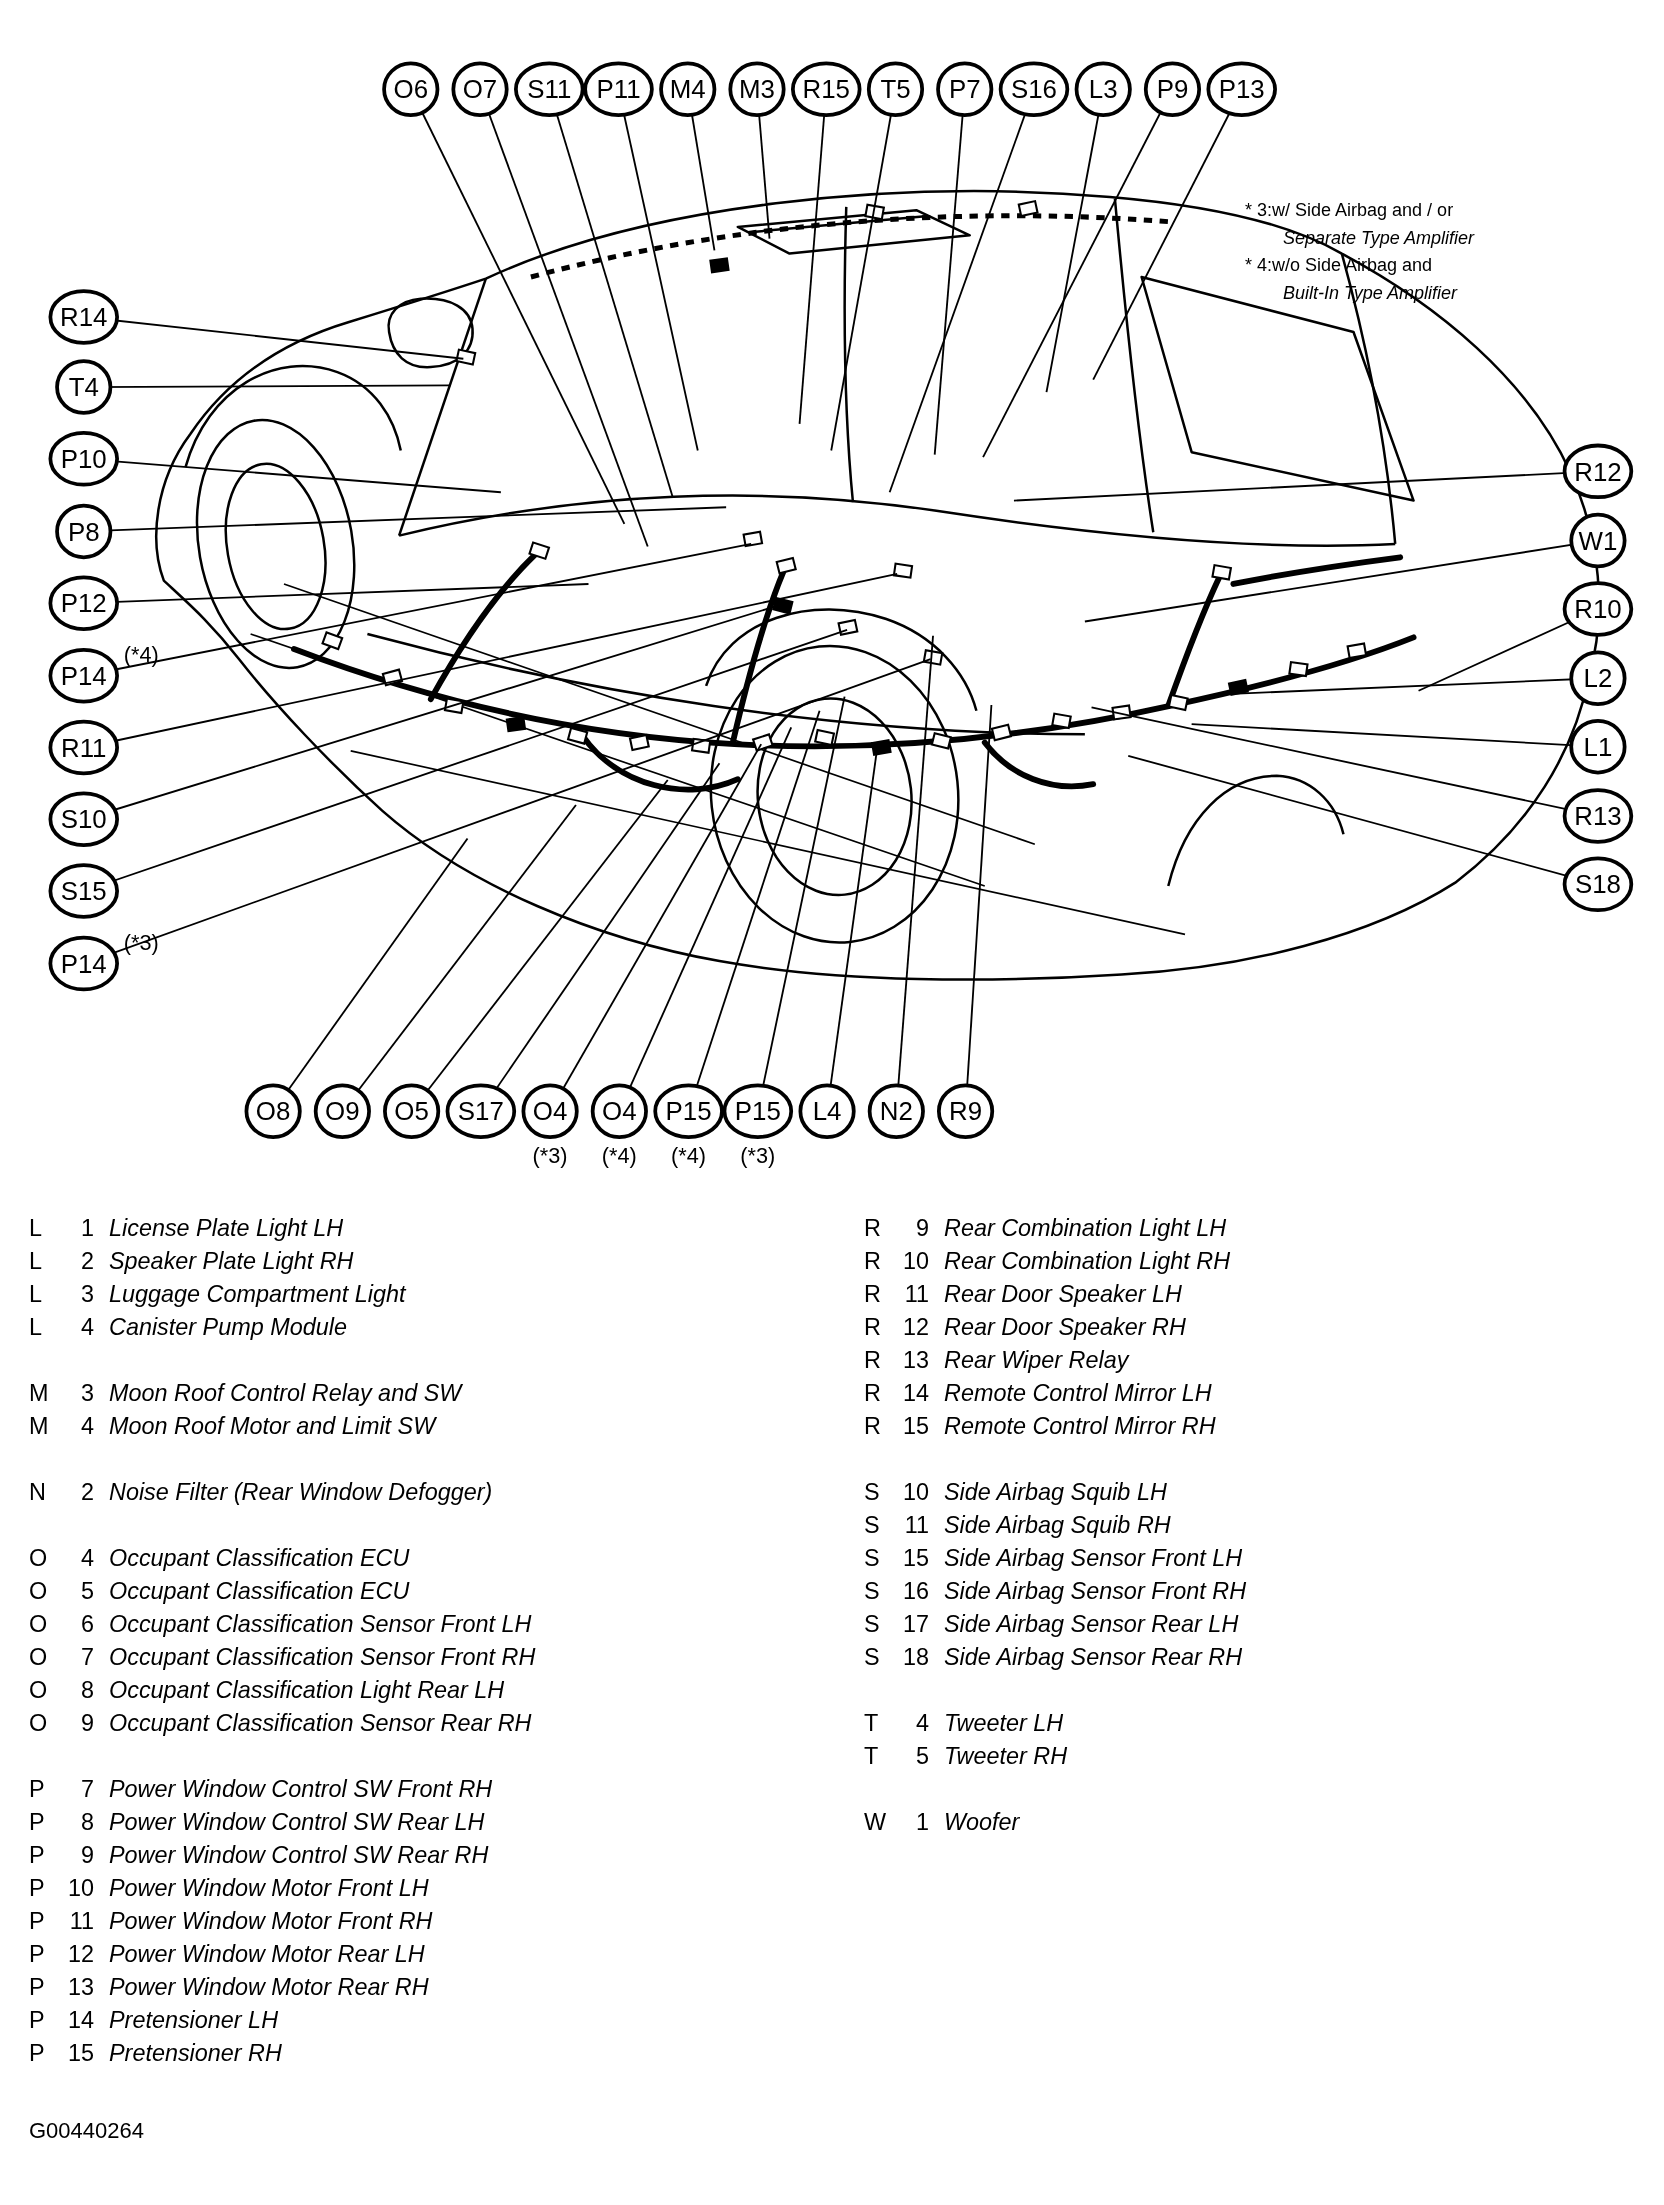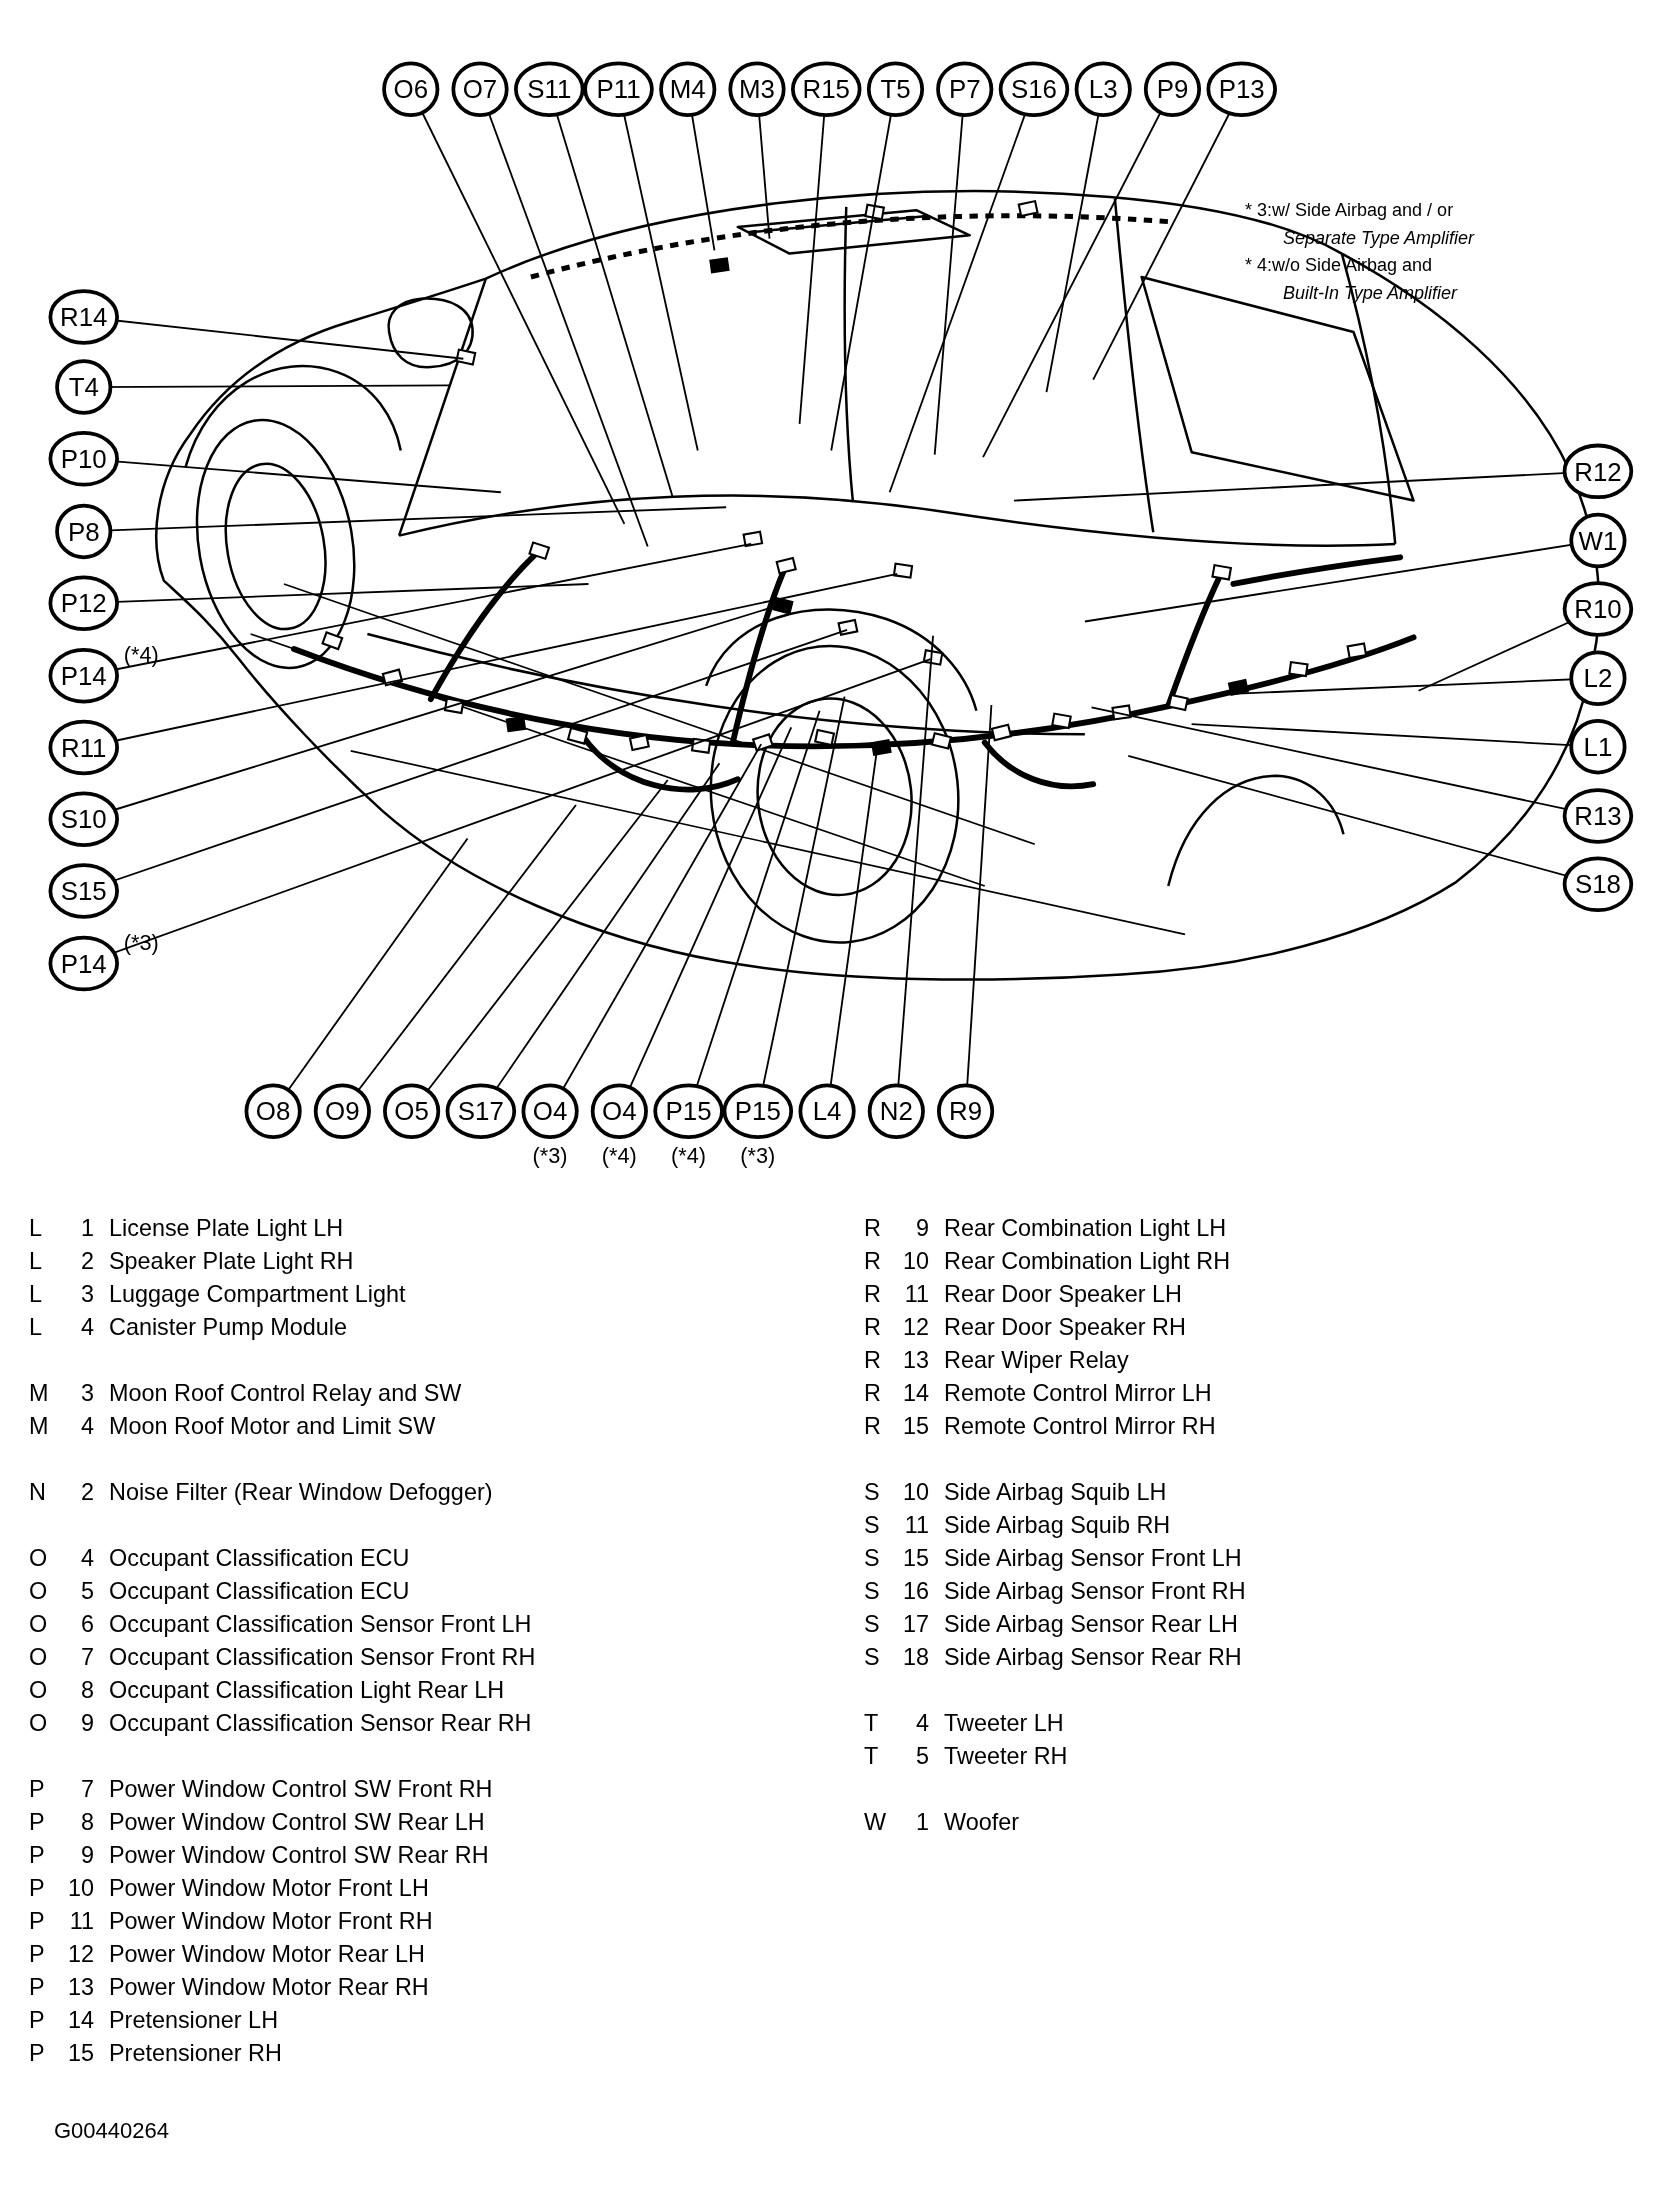--- a/index.html
+++ b/index.html
@@ -20,23 +20,23 @@
   .legend-col{position:absolute;top:1212px;}
   #legend-left{left:29px;width:793px;}
   #legend-right{left:864px;width:776px;}
   .legend-group{margin-bottom:33px;}
   .legend-row{
     display:grid;grid-template-columns:33px 32px 1fr;
     height:33px;line-height:33px;font-size:23.4px;white-space:nowrap;
   }
   .legend-code{text-align:left;}
   .legend-num{text-align:right;}
-  .legend-name{padding-left:15px;}
+  .legend-name{padding-left:15px;font-style:italic;}
   #footer-code{
-    position:absolute;left:29px;top:2118px;font-size:22px;line-height:25px;margin-left:25px;
+    position:absolute;left:29px;top:2118px;font-size:22px;line-height:25px;
   }
 </style>
 </head>
 <body>
 
 <div id="diagram">
   <svg width="1665" height="1193" viewBox="0 0 1995 1430">
 
     <g stroke="#000" fill="none" stroke-width="3" stroke-linejoin="round">
       <path d="M 196 696 C 178 648 186 576 228 520 C 274 452 338 410 418 386 C 486 365 534 350 582 334 C 770 246 1072 214 1330 236 C 1448 246 1546 268 1608 304 C 1724 366 1832 456 1882 566 C 1918 646 1926 736 1904 812 C 1886 902 1834 990 1744 1058 C 1644 1122 1494 1160 1344 1168 C 1190 1178 1006 1178 862 1152 C 716 1126 560 1062 458 972 C 396 916 330 846 286 790 C 252 746 224 722 196 696 Z"></path>

